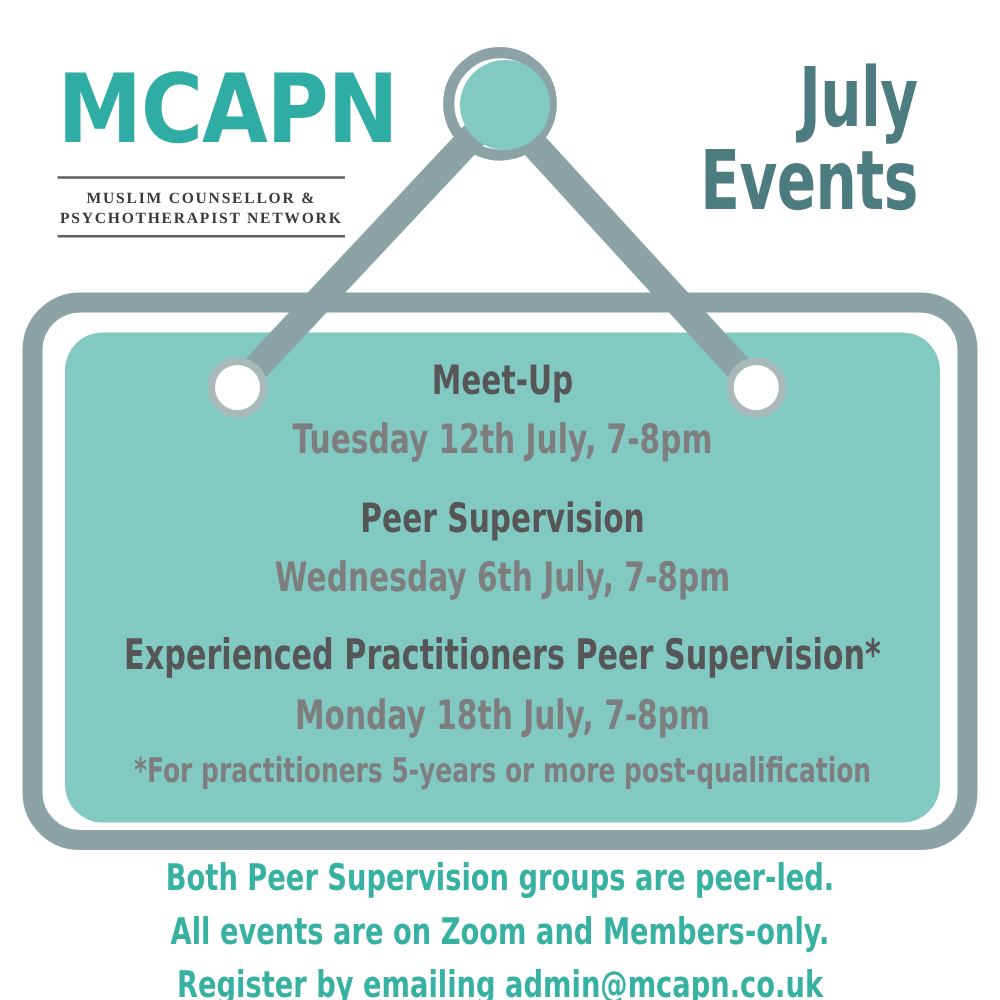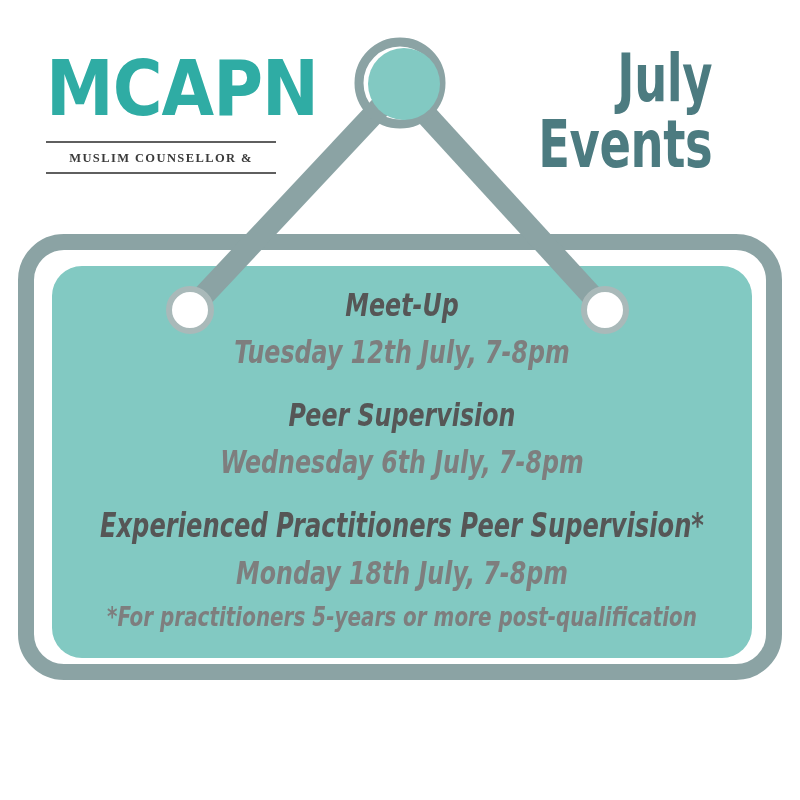--- a/index.html
+++ b/index.html
@@ -55,21 +55,21 @@
     font-weight: 700;
     letter-spacing: 1.4px;
     color: #3a3a3a;
     line-height: 1.28;
     white-space: nowrap;
   }
 
   
   #title-block {
     position: absolute;
-    right: 88px;
+    right: 66px;
     top: 46px;
     text-align: right;
   }
   .title-line {
     font-family: "DejaVu Sans", sans-serif;
     font-weight: 700;
     font-size: 54px;
     line-height: 1.0;
     color: #4C7B80;
     transform: scaleY(1.22) scaleX(0.86);
@@ -107,21 +107,20 @@
     left: 52px;
     top: 266px;
     width: 700px;
     height: 392px;
     background: #82C9C2;
     border-radius: 30px;
     z-index: 2;
     box-sizing: border-box;
     padding: 26px 14px 0 14px;
     text-align: center;
-    font-style: italic;
   }
 
   
   .event-title {
     font-family: "DejaVu Sans", sans-serif;
     font-weight: 700;
     font-size: 25px;
     color: #565656;
     letter-spacing: 0px;
     line-height: 1.0;
@@ -179,20 +178,21 @@
 </style>
 </head>
 <body>
 
 <div id="poster">
 
   <div id="logo-block">
     <div id="logo-wordmark">MCAPN</div>
     <div id="logo-rule-top"></div>
     <div class="logo-sub-line">MUSLIM COUNSELLOR &amp;</div>
+    <div class="logo-sub-line">PSYCHOTHERAPIST NETWORK</div>
     <div id="logo-rule-bottom"></div>
   </div>
 
   <div id="title-block">
     <div class="title-line">July</div>
     <div class="title-line" id="title-line-2">Events</div>
   </div>
 
   <div id="sign-board"></div>
 
@@ -215,14 +215,19 @@
     <line x1="400" y1="86" x2="605" y2="310" stroke="#8BA3A4" stroke-width="22" stroke-linecap="butt"></line>
 
     <circle cx="400" cy="83" r="41" fill="none" stroke="#8BA3A4" stroke-width="9"></circle>
     <circle cx="404" cy="84" r="36" fill="#82C9C2"></circle>
 
     <circle cx="190" cy="310" r="21" fill="#ffffff" stroke="#A9B9B9" stroke-width="6"></circle>
 
     <circle cx="605" cy="310" r="21" fill="#ffffff" stroke="#A9B9B9" stroke-width="6"></circle>
   </svg>
 
+  <div id="footer-block">
+    <div class="footer-line">Both Peer Supervision groups are peer-led.</div>
+    <div class="footer-line" id="footer-line-2">All events are on Zoom and Members-only.</div>
+    <div class="footer-line" id="footer-line-3">Register by emailing admin@mcapn.co.uk</div>
+  </div>
 
 </div>
 
 </body></html>

